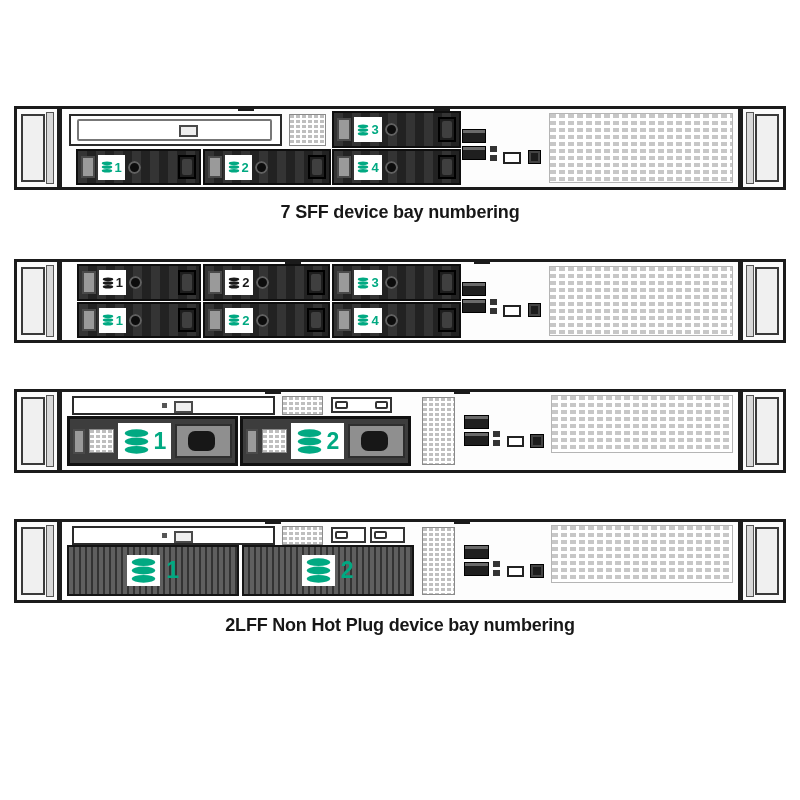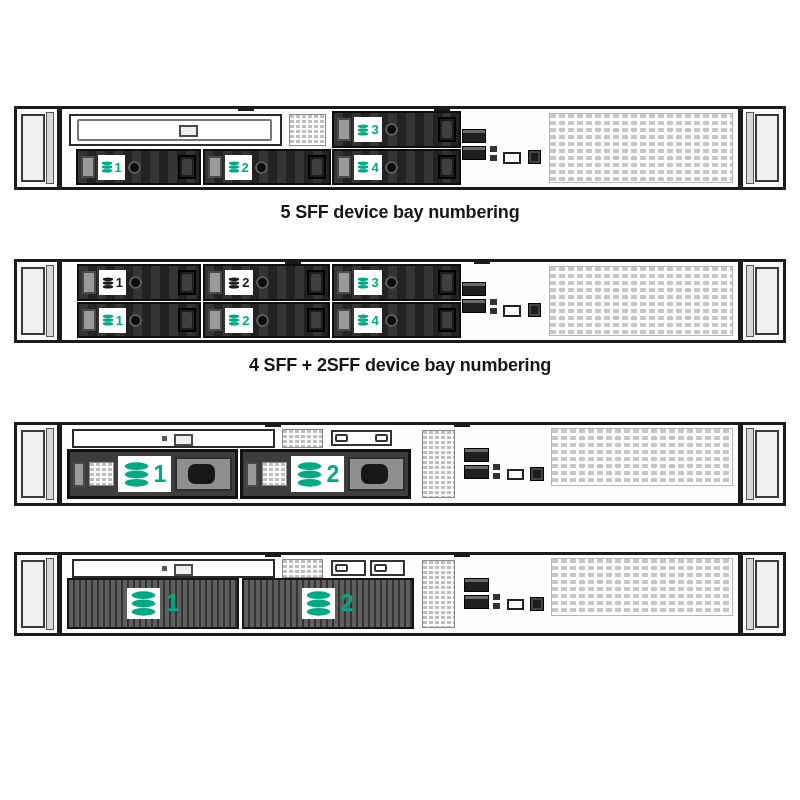--- a/index.html
+++ b/index.html
@@ -188,21 +188,21 @@
           </div>
         <div class="abs conn-outline" style="left:65.3%;top:55%;width:2.6%;height:15%;"></div>
         <div class="abs conn-solid" style="left:68.9%;top:53%;width:2%;height:18%;"></div>
         <div class="abs grille" style="left:72%;top:5%;width:27.3%;height:90%;"></div>
       </div>
       <div class="ear right">
           <div class="ear-latch"></div>
           <div class="ear-bar"></div>
         </div>
     </div>
-    <div class="caption">5 SFF device bay numbering</div>
+    <div class="caption">7 SFF device bay numbering</div>
   </div>
 
   <div class="fig fig2">
     <div class="chassis">
       <div class="ear left">
           <div class="ear-latch"></div>
           <div class="ear-bar"></div>
         </div>
       <div class="body">
         <div class="tab" style="left:33%"></div>
@@ -285,21 +285,20 @@
           </div>
         <div class="abs conn-outline" style="left:65.3%;top:55%;width:2.6%;height:15%;"></div>
         <div class="abs conn-solid" style="left:68.9%;top:53%;width:2%;height:18%;"></div>
         <div class="abs grille" style="left:72%;top:5%;width:27.3%;height:90%;"></div>
       </div>
       <div class="ear right">
           <div class="ear-latch"></div>
           <div class="ear-bar"></div>
         </div>
     </div>
-    <div class="caption">4 SFF + 2SFF device bay numbering</div>
   </div>
 
   <div class="fig fig3">
     <div class="chassis">
       <div class="ear left">
           <div class="ear-latch"></div>
           <div class="ear-bar"></div>
         </div>
       <div class="body">
         <div class="tab" style="left:30%"></div>
@@ -408,15 +407,16 @@
           </div>
         <div class="abs conn-outline" style="left:65.8%;top:56%;width:2.6%;height:15%;"></div>
         <div class="abs conn-solid" style="left:69.3%;top:54%;width:2%;height:18%;"></div>
         <div class="abs grille" style="left:72.4%;top:4%;width:26.9%;height:74%;"></div>
       </div>
       <div class="ear right">
           <div class="ear-latch"></div>
           <div class="ear-bar"></div>
         </div>
     </div>
+    <div class="caption">2LFF Non Hot Plug device bay numbering</div>
   </div>
 
 </div>
 
 </body></html>

